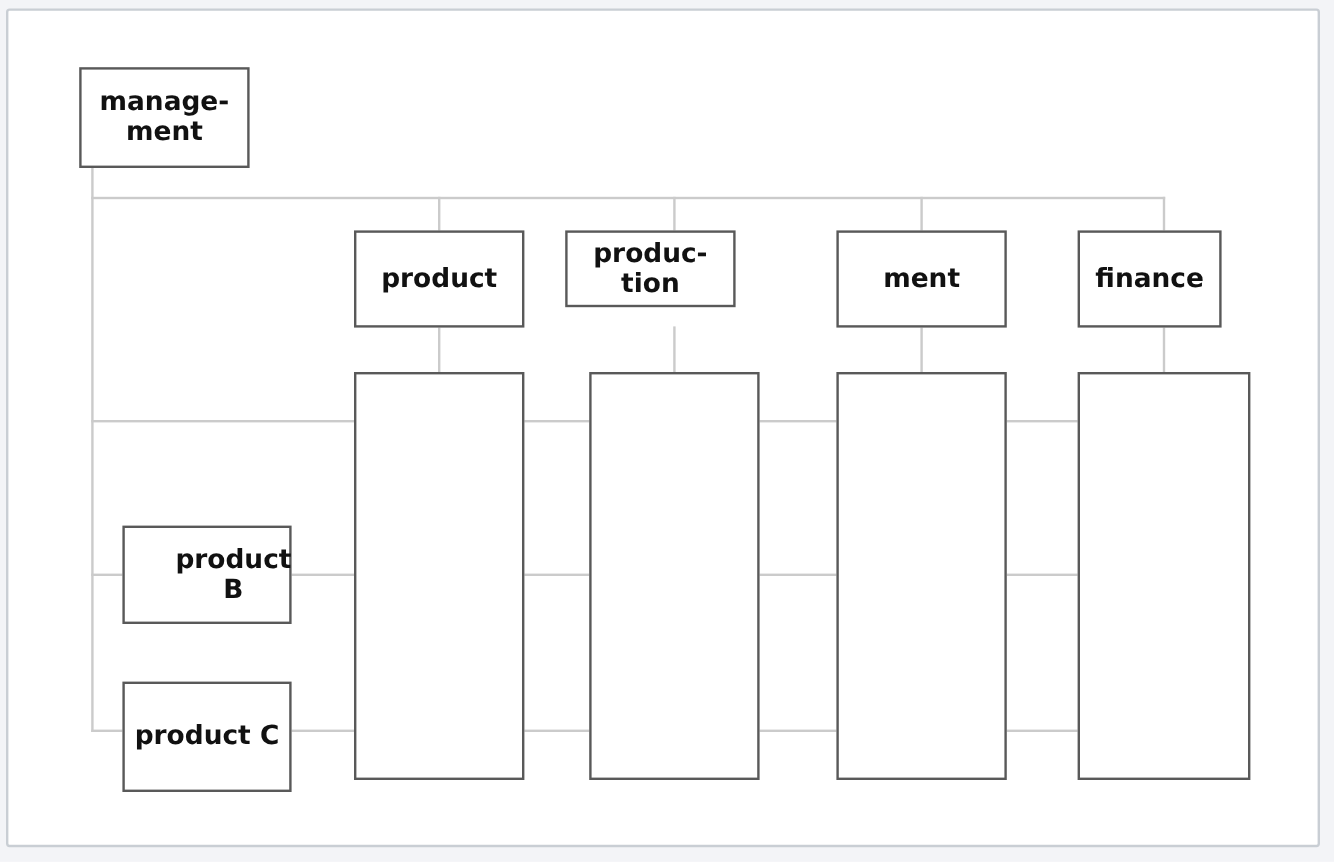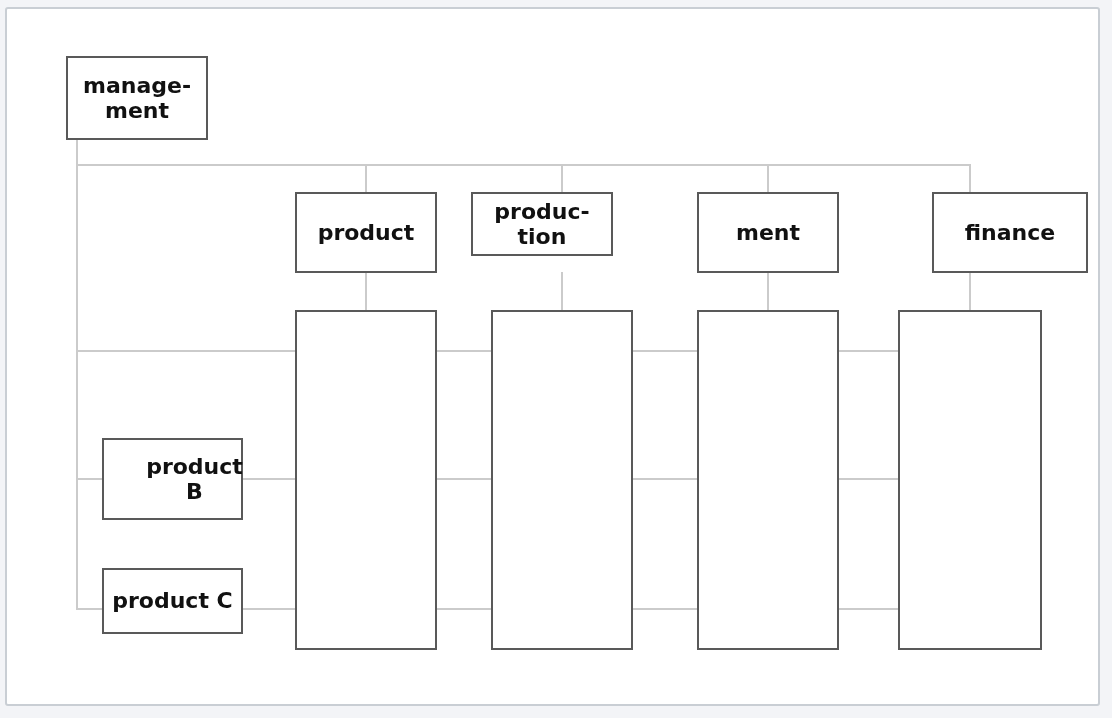--- a/index.html
+++ b/index.html
@@ -95,24 +95,24 @@
   <div class="node" style="left:295px; top:192px; width:142px; height:81px;">
     <span class="lbl">product</span>
   </div>
   <div class="node" style="left:471px; top:192px; width:142px; height:64px;">
     <span class="lbl">produc-
 tion</span>
   </div>
   <div class="node" style="left:697px; top:192px; width:142px; height:81px;">
     <span class="lbl">ment</span>
   </div>
-  <div class="node" style="left:932px; top:192px; width:156px; height:81px;">
+  <div class="node" style="left:898px; top:192px; width:120px; height:81px;">
     <span class="lbl">finance</span>
   </div>
 
   <div class="node" style="left:102px; top:438px; width:141px; height:82px;padding-left:44px;">
     <span class="lbl">product B</span>
   </div>
-  <div class="node" style="left:102px; top:568px; width:141px; height:66px;">
+  <div class="node" style="left:102px; top:568px; width:141px; height:92px;">
     <span class="lbl">product C</span>
   </div>
 
 </div>
 
 </body></html>

